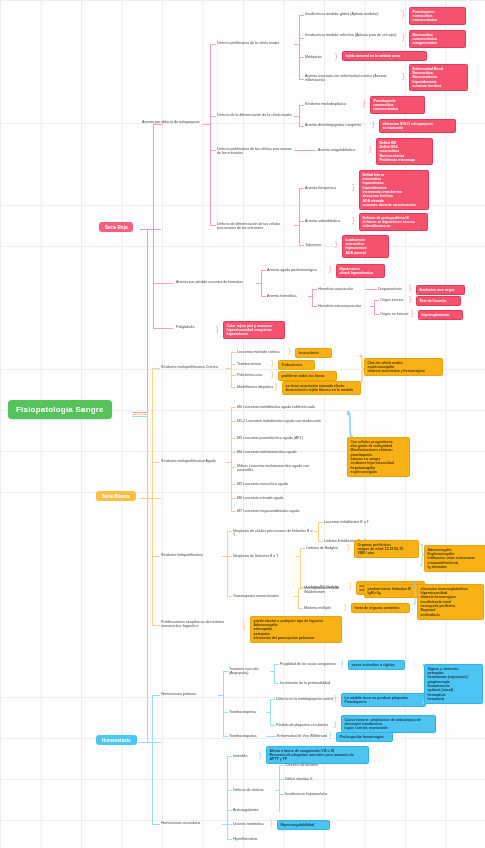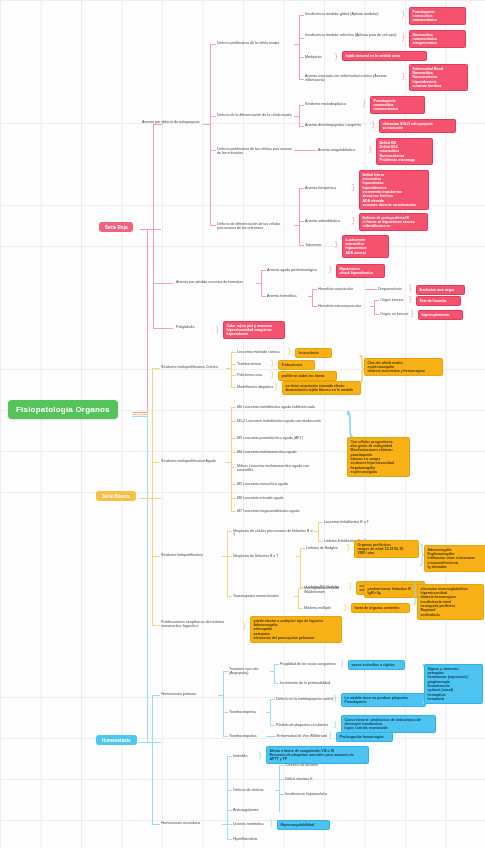--- a/index.html
+++ b/index.html
@@ -36,21 +36,21 @@
   .yel-l{background:#f8d184;}
   .cyan-l{background:#9adef5;}
   .brace{position:absolute;font-size:7px;line-height:1;}
   .brace.red{color:#f79bb0;}
   .brace.yel{color:#f6c766;}
   .brace.cyan{color:#8ad8f2;}
 </style>
 </head>
 <body>
 
-<div class="node root" style="left:8px;top:400px;">Fisiopatología Organos</div>
+<div class="node root" style="left:8px;top:400px;">Fisiopatología Sangre</div>
 
 <div class="ln h red-l" style="left:132px;top:412px;width:16px;"></div>
 <div class="ln v red-l" style="left:147px;top:229px;height:184px;"></div>
 <div class="ln h red-l" style="left:147px;top:229px;width:14px;"></div>
 
 <div class="ln h yel-l" style="left:132px;top:414px;width:16px;"></div>
 <div class="ln v yel-l" style="left:147px;top:414px;height:85px;"></div>
 <div class="ln h yel-l" style="left:147px;top:498px;width:14px;"></div>
 
 <div class="ln h cyan-l" style="left:132px;top:416px;width:16px;"></div>

